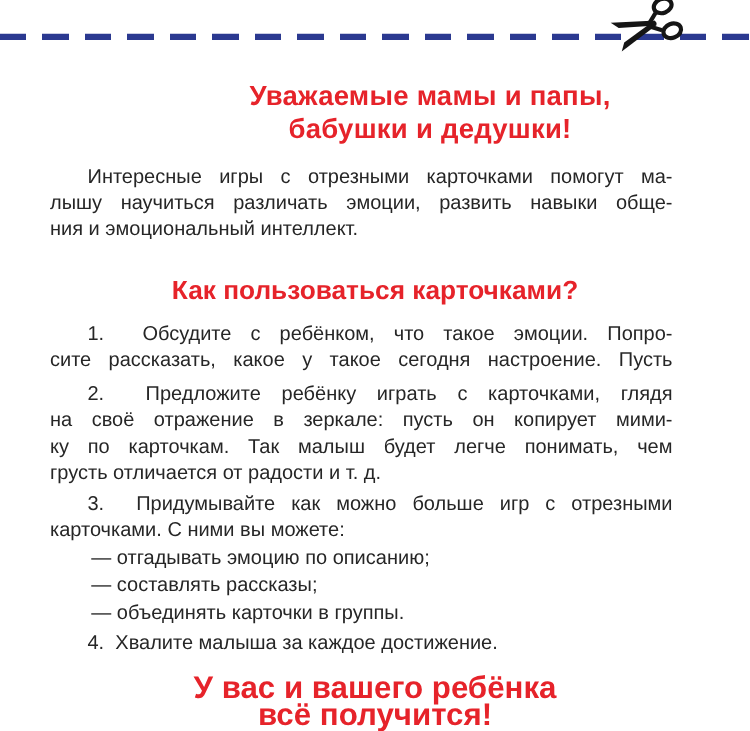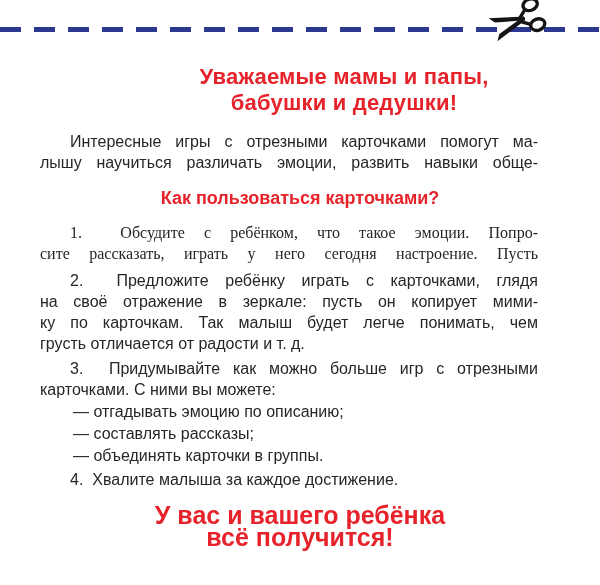--- a/index.html
+++ b/index.html
@@ -26,22 +26,22 @@
     position: absolute; left: 491px; top: 1px;
     width: 56px; height: 40px;
     transform: rotate(-21deg);
   }
   .doc { position: absolute; top: 0; left: 0; width: 600px; }
   .center { text-align: center; width: 600px; }
   .red { color: var(--red); font-weight: bold; }
   .title { margin-top: 64px; font-size: 22px; line-height: 26px; letter-spacing: 0.2px; padding-left: 44px; }
   .intro { margin-top: 15px; }
   .body-col { margin-left: 40px; width: 498px; font-size: 16px; line-height: 21px; }
-  .sec-head { margin-top: 14px; font-size: 18px; line-height: 22px; }
-  .item1 { margin-top: 13px; font-family: Liberation Serif, serif; }
+  .sec-head { margin-top: 28px; font-size: 21px; line-height: 22px; }
+  .item1 { margin-top: 13px; }
   .item2 { margin-top: 6px; }
   .item3 { margin-top: 4px; }
   .bullets { margin-top: 0; }
   .bullets .ln { padding-left: 33px; line-height: 21px; margin-top: 1px; }
   .item4 { margin-top: 3px; }
   .para .ln:first-child { text-indent: 30px; }
   .ln.just { text-align: justify; text-align-last: justify; }
   .closing { margin-top: 14px; font-size: 25px; line-height: 22px; }
 </style>
 </head>
@@ -66,27 +66,28 @@
 <div class="doc">
 
   <div class="title center red">
     <div>Уважаемые мамы и папы,</div>
     <div>бабушки и дедушки!</div>
   </div>
 
   <div class="intro body-col para">
       <div class="ln just">Интересные игры с отрезными карточками помогут ма-</div>
       <div class="ln just">лышу научиться различать эмоции, развить навыки обще-</div>
+      <div class="ln">ния и эмоциональный интеллект.</div>
     </div>
 
   <div class="sec-head center red">Как пользоваться карточками?</div>
 
   <div class="item1 body-col para">
       <div class="ln just">1.&nbsp; Обсудите с ребёнком, что такое эмоции. Попро-</div>
-      <div class="ln just">сите рассказать, играть у него сегодня настроение. Пусть</div>
+      <div class="ln just">сите рассказать, какое у такое сегодня настроение. Пусть</div>
     </div>
 
   <div class="item2 body-col para">
       <div class="ln just">2.&nbsp; Предложите ребёнку играть с карточками, глядя</div>
       <div class="ln just">на своё отражение в зеркале: пусть он копирует мими-</div>
       <div class="ln just">ку по карточкам. Так малыш будет легче понимать, чем</div>
       <div class="ln">грусть отличается от радости и т. д.</div>
     </div>
 
   <div class="item3 body-col para">

